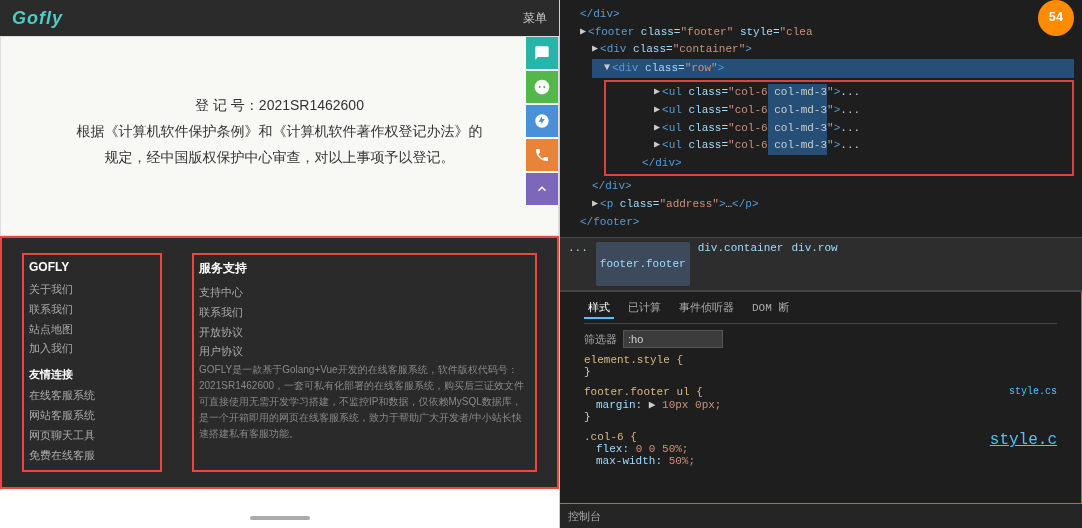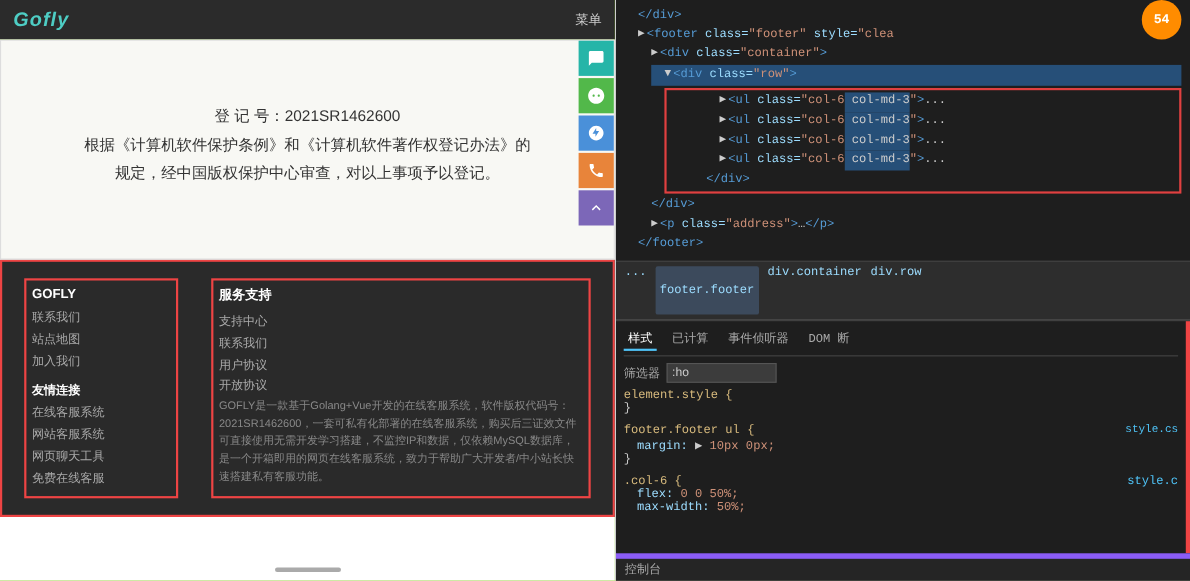--- a/index.html
+++ b/index.html
@@ -2,21 +2,21 @@
 <html><head>
   <meta charset="utf-8">
   <style>
     * { margin: 0; padding: 0; box-sizing: border-box; }
     body { font-family: Arial, sans-serif; font-size: 12px; background: #f0f0f0; display: flex; width: 1082px; height: 528px; overflow: hidden; }
 
     
     .browser-panel {
       width: 560px;
       height: 528px;
-      background: #84cc16;
+      background: #eab308;
       display: flex;
       flex-direction: column;
       border-right: 1px solid #ccc;
       overflow: hidden;
     }
 
     .browser-topbar {
       background: #2b2b2b;
       height: 36px;
       display: flex;
@@ -268,23 +268,23 @@
     }
 
     .devtools-bottom {
       display: flex;
       height: 240px;
       border-top: 1px solid #444;
     }
 
     .devtools-styles {
       flex: 1;
-      padding: 6px 7px;
+      padding: 6px 24px;
       overflow-y: auto;
-      border-right: 4px solid #ef4444;
+      border-right: 1px solid #ef4444;
     }
 
     .styles-tabs {
       display: flex;
       gap: 10px;
       margin-bottom: 6px;
       border-bottom: 1px solid #444;
       padding-bottom: 4px;
     }
 
@@ -341,21 +341,21 @@
     .css-val { color: #ce9178; font-size: 11px; }
     .css-brace { color: #ccc; font-size: 11px; }
 
     .col6-rule {
       margin-bottom: 20px;
     }
 
     .devtools-console {
       height: 28px;
       background: #252525;
-      border-top: 5px solid #8b5cf6;
+      border-top: 1px solid #8b5cf6;
       display: flex;
       align-items: center;
       padding: 0 8px;
       gap: 8px;
     }
 
     .console-label {
       color: #aaa;
       font-size: 11px;
     }
@@ -431,40 +431,41 @@
         </div>
       </div>
     </div>
 
     <div class="footer-section">
       <div class="footer-row">
 
         <div class="footer-col-left">
           <div class="footer-heading">GOFLY</div>
           <div>
+            <span class="footer-link">关于我们</span>
             <span class="footer-link">联系我们</span>
             <span class="footer-link">站点地图</span>
             <span class="footer-link">加入我们</span>
           </div>
           <div class="footer-sub-heading">友情连接</div>
           <div>
             <span class="footer-link">在线客服系统</span>
             <span class="footer-link">网站客服系统</span>
             <span class="footer-link">网页聊天工具</span>
             <span class="footer-link">免费在线客服</span>
           </div>
         </div>
 
         <div class="footer-col-right">
           <div class="footer-heading">服务支持</div>
           <div>
             <span class="footer-link">支持中心</span>
             <span class="footer-link">联系我们</span>
+            <span class="footer-link">开放协议</span>
             <span class="footer-link">用户协议</span>
-            <span class="footer-link">开放协议</span>
           </div>
           <div class="footer-desc">GOFLY是一款基于Golang+Vue开发的在线客服系统，软件版权代码号：2021SR1462600，一套可私有化部署的在线客服系统，购买后三证效文件可直接使用无需开发学习搭建，不监控IP和数据，仅依赖MySQL数据库，是一个开箱即用的网页在线客服系统，致力于帮助广大开发者/中小站长快速搭建私有客服功能。</div>
         </div>
       </div>
     </div>
 
     <div style="position:absolute; bottom: 8px; left: 50%; transform: translateX(-50%); width: 60px; height: 4px; background: #aaa; border-radius: 2px;"></div>
   </div>
 </div>
 
@@ -571,21 +572,21 @@
           <span class="css-prop">margin:</span>
           <span style="color:#ccc; font-size:11px;"> ▶ </span>
           <span class="css-val">10px 0px;</span>
         </div>
         <div><span class="css-brace">}</span></div>
       </div>
 
       <div class="col6-rule">
         <div>
           <span class="css-selector">.col-6 {</span>
-          <span class="css-source" style="color:#4fc3f7; font-size:11px; float:right;">style.c</span>
+          <span class="css-source" style="color:#4fc3f7; font-size:16px; float:right;text-decoration:underline;">style.c</span>
         </div>
         <div style="padding-left: 12px;">
           <span class="css-prop">flex:</span> <span class="css-val">0 0 50%;</span>
         </div>
         <div style="padding-left: 12px;">
           <span class="css-prop">max-width:</span> <span class="css-val">50%;</span>
         </div>
         <div style="padding-left: 12px;">
           <span class="css-prop" style="color:#888; text-decoration: line-through;"></span>
         </div>

